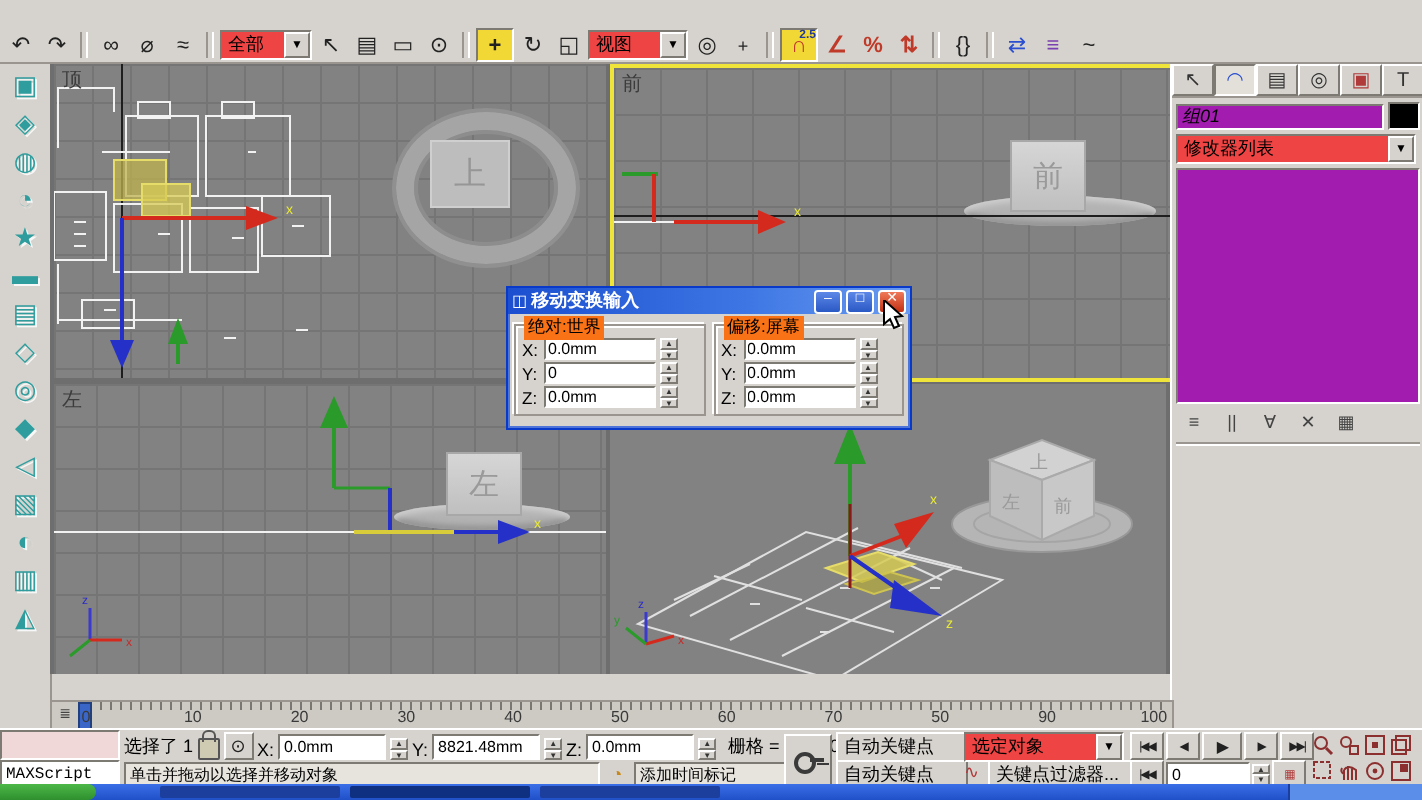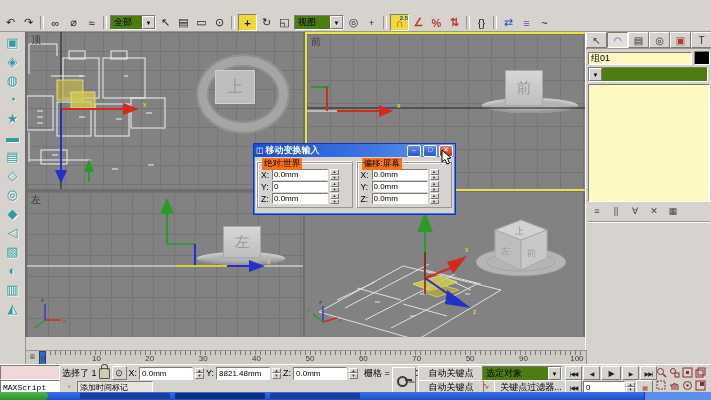--- a/index.html
+++ b/index.html
@@ -1,29 +1,29 @@
 <!DOCTYPE html>
 <html><head>
 <meta charset="utf-8">
 <style>
   html,body{margin:0;padding:0;background:#555;}
   #app{position:relative;width:711px;height:400px;background:#d6d3ce;font-family:"Liberation Sans",sans-serif;overflow:hidden;font-size:10px;color:#000;}
   
-  .sunken{border:1px solid;border-color:#7d7a74 #ffffff #ffffff #7d7a74;background:#fef9c3;}
+  .sunken{border:1px solid;border-color:#7d7a74 #ffffff #ffffff #7d7a74;background:#a21caf;font-style:italic;}
   .raised{border:1px solid;border-color:#ffffff #7d7a74 #7d7a74 #ffffff;background:#d6d3ce;}
   
   #menubar{position:absolute;top:0;left:0;right:0;height:14px;display:flex;align-items:center;padding-left:4px;background:#d6d3ce;border-bottom:1px solid #fff;}
   #menubar .mitem{padding:0 5px;font-size:10px;white-space:nowrap;cursor:default;}
   
   #toolbar{position:absolute;top:14px;left:0;right:0;height:17px;display:flex;align-items:center;gap:1px;padding-left:2px;border-bottom:1px solid #9a968f;background:#d6d3ce;}
   .tbtn{width:17px;height:15px;display:flex;align-items:center;justify-content:center;font-size:11px;color:#222;}
   .tbtn.sm{font-size:9px;}
   .tbtn.active{background:#f2d835;border:1px solid;border-color:#7d7a74 #fff #fff #7d7a74;}
   .tsep{width:2px;height:13px;border-left:1px solid #9a968f;border-right:1px solid #fff;margin:0 2px;}
-  .tdrop{height:13px;background:#4d7c0f;border:1px solid;border-color:#7d7a74 #fff #fff #7d7a74;display:flex;align-items:center;font-size:9px;}
+  .tdrop{height:13px;background:#ef4444;border:1px solid;border-color:#7d7a74 #fff #fff #7d7a74;display:flex;align-items:center;font-size:9px;}
   .tdrop .txt{padding:0 3px;flex:1;white-space:nowrap;overflow:hidden;}
   .tdrop .arrow{width:11px;height:11px;background:#d6d3ce;border:1px solid;border-color:#fff #7d7a74 #7d7a74 #fff;font-size:6px;display:flex;align-items:center;justify-content:center;}
   .magnet{color:#c03a2a;font-weight:bold;position:relative;}
   .magnet i{font-style:normal;position:absolute;font-size:6px;top:0;right:0;color:#203a9a;font-weight:bold;}
   
   #leftbar{position:absolute;top:32px;left:0;width:25px;bottom:37px;background:#d6d3ce;border-right:1px solid #9a968f;display:flex;flex-direction:column;align-items:center;padding-top:1px;overflow:hidden;}
   .lbtn{width:20px;height:19px;display:flex;align-items:center;justify-content:center;font-size:13px;color:#2f9d9d;text-shadow:1px 1px 0 #f7f7f7;}
   
   #vparea{position:absolute;left:25px;top:32px;width:560px;height:305px;background:#6e6e6e;}
   .vp{position:absolute;background-color:#828282;overflow:hidden;}
@@ -71,30 +71,30 @@
   #tbticks{position:absolute;left:14px;right:4px;top:0;height:4px;background:repeating-linear-gradient(90deg,#7a7672 0 1px,transparent 1px 5px);}
   #tblabels{position:absolute;left:8px;right:0;top:3px;display:flex;justify-content:space-between;}
   #tblabels div{font-size:8px;color:#3a3a3a;width:18px;text-align:center;}
   #tbframe{position:absolute;left:13px;top:0;width:5px;height:12px;background:#3a66c8;border:1px solid #23407e;}
   #minicurve{position:absolute;left:1px;top:1px;width:11px;height:10px;font-size:7px;display:flex;align-items:center;justify-content:center;color:#444;}
   
   #statusbar{position:absolute;left:0;top:364px;width:711px;height:28px;background:#d6d3ce;border-top:1px solid #fff;}
   #listener{position:absolute;left:0;top:0;width:60px;height:28px;}
   #listener .pink{height:13px;background:#f0d8d8;border:1px solid;border-color:#7d7a74 #fff #fff #7d7a74;}
   #listener .white{height:12px;background:#fff;border:1px solid;border-color:#7d7a74 #fff #fff #7d7a74;font-size:8px;padding:0 2px;display:flex;align-items:center;font-family:"Liberation Mono",monospace;}
-  .srow{position:absolute;left:62px;height:14px;display:flex;align-items:center;gap:2px;}
+  .srow{position:absolute;left:62px;height:14px;display:flex;align-items:flex-end;gap:2px;}
   .slabel{font-size:9px;white-space:nowrap;}
   .sfield{height:11px;font-size:8px;display:flex;align-items:center;padding:0 2px;background:#fff;border:1px solid;border-color:#7d7a74 #fff #fff #7d7a74;}
   .lockicon{width:9px;height:9px;border:1px solid #555;border-radius:1px;position:relative;background:#cfcab2;}
   .lockicon:before{content:"";position:absolute;left:1px;top:-5px;width:5px;height:5px;border:1px solid #555;border-bottom:none;border-radius:3px 3px 0 0;}
   .keybig{position:absolute;left:392px;top:2px;width:22px;height:24px;display:flex;align-items:center;justify-content:center;}
   .keyshape{width:14px;height:8px;position:relative;}
   .keyshape:before{content:"";position:absolute;left:0;top:0;width:7px;height:7px;border:2px solid #3a3a3a;border-radius:50%;}
   .keyshape:after{content:"";position:absolute;left:8px;top:3px;width:7px;height:2px;background:#3a3a3a;box-shadow:3px 2px 0 -0.5px #3a3a3a;}
-  .abtn{height:13px;display:flex;align-items:center;justify-content:center;font-size:9px;padding:0 3px;white-space:nowrap;}
+  .abtn{height:13px;display:flex;align-items:center;justify-content:flex-start;font-size:9px;padding:0 3px;white-space:nowrap;}
   .pbtn{width:15px;height:12px;display:flex;align-items:center;justify-content:center;font-size:6px;color:#222;letter-spacing:-1px;}
   .navgrid{position:absolute;left:655px;top:1px;width:55px;height:27px;display:grid;grid-template-columns:repeat(4,13px);grid-auto-rows:13px;gap:0px;}
   .nbtn{display:flex;align-items:center;justify-content:center;}
   .nbtn svg{display:block;}
   
   #taskbar{position:absolute;left:0;top:392px;width:711px;height:8px;background:linear-gradient(#3a6fe8,#2050c8);}
   #startbtn{position:absolute;left:0;top:0;width:48px;height:8px;background:linear-gradient(#4db848,#2e8f2e);border-radius:0 4px 4px 0;}
   .taskseg{position:absolute;top:1px;height:6px;background:#1c3f9e;border-radius:1px;}
   #systray{position:absolute;right:0;top:0;width:66px;height:8px;background:#5a8ee8;border-left:1px solid #1c3f9e;}
   .wf{stroke:#f2f2f2;fill:none;stroke-width:1;}
@@ -353,20 +353,21 @@
       <div class="ctab">T</div>
     </div>
     <div id="namerow">
       <div id="objname" class="sunken">
           <span>组01</span>
         </div>
       <div id="colorswatch"></div>
     </div>
     <div id="modrow">
       <div class="tdrop" style="width:118px">
+        <span class="txt">修改器列表</span>
         <span class="arrow">▼</span>
       </div>
     </div>
     <div id="modstack" class="sunken"></div>
     <div id="stackbtns">
       <div class="sbtn">≡</div>
       <div class="sbtn">||</div>
       <div class="sbtn">∀</div>
       <div class="sbtn">✕</div>
       <div class="sbtn">▦</div>
@@ -434,20 +435,23 @@
           <span>0.0mm</span>
         </span>
       <span class="spin">
           <b>▲</b>
           <b>▼</b>
         </span>
       <span class="slabel" style="margin-left:4px">栅格 = 1000.0mm</span>
     </div>
 
     <div class="srow" style="top:15px;">
+      <span class="sfield" style="width:232px;background:#e7e4de">
+          <span>单击并拖动以选择并移动对象</span>
+        </span>
       <span class="tbtn sm" style="width:13px;color:#c8881a">◔</span>
       <span class="sfield" style="width:70px;background:#e7e4de">
           <span>添加时间标记</span>
         </span>
     </div>
 
     <div class="keybig raised">
         <span class="keyshape"></span>
       </div>
     <div class="abtn raised" style="position:absolute;left:418px;top:1px;width:58px;">

